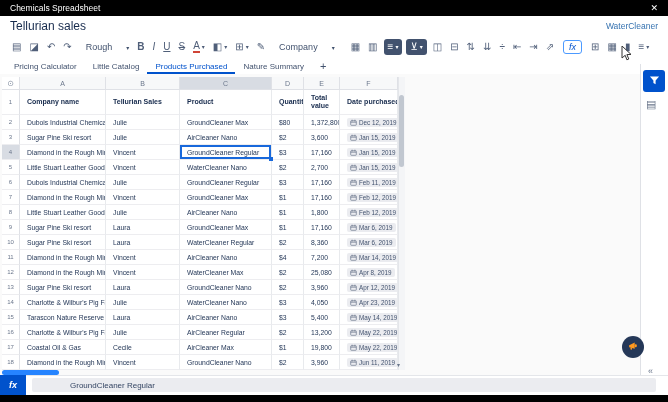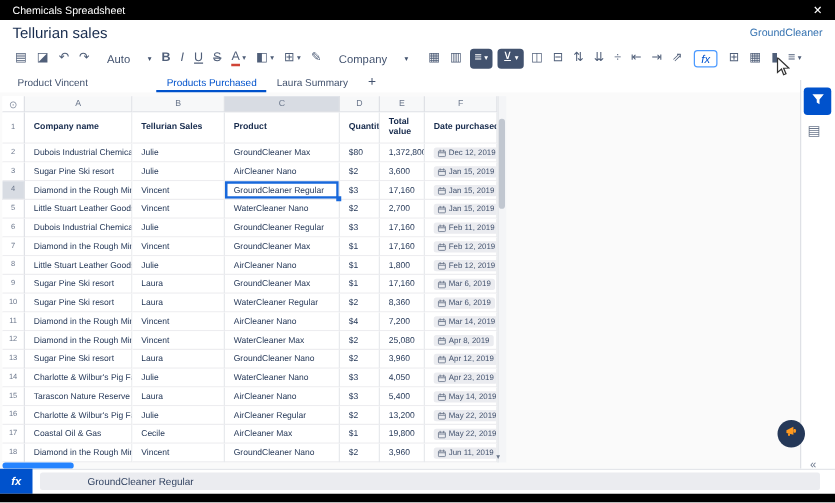--- a/index.html
+++ b/index.html
@@ -31,21 +31,21 @@
   .tb-item.dark .tb-glyph{color:#fff;}
   .caret{font-size:6px;margin-left:2px;color:inherit;}
   .tb-select{display:flex;align-items:center;font-size:9px;color:#42526e;margin:0 4px;}
   .tb-select .caret{margin-left:14px;}
   .tb-fx{border:1px solid #4c9aff;border-radius:3px;color:#0052cc;font-style:italic;
          font-size:9px;padding:1px 5px;margin:0 5px;}
   
   .tabbar{left:0;top:58px;width:640px;height:16px;display:flex;align-items:flex-end;
           padding:0 6px;box-sizing:border-box;background:#fff;}
   .tab{font-size:8px;color:#42526e;padding:2px 8px 3px 8px;white-space:nowrap;}
-  .tab.active{color:#0052cc;border-bottom:2px solid #0052cc;padding-bottom:1px;margin-left:47px;}
+  .tab.active{color:#0052cc;border-bottom:2px solid #0052cc;padding-bottom:1px;}
   .add-tab{font-size:11px;color:#42526e;padding:0 8px 2px 8px;}
   
   .canvas{left:0;top:74px;width:640px;height:301px;background:#fafafa;}
   .grid{left:2px;top:77px;background:#fff;}
   .grow{display:flex;}
   .cell{box-sizing:border-box;border-right:1px solid #e8eaed;border-bottom:1px solid #ededf0;
         font-size:6.8px;color:#253858;white-space:nowrap;overflow:hidden;
         padding-left:7px;display:flex;align-items:center;background:#fff;position:relative;}
   .letter{background:#f7f8f9;border-right:1px solid #dfe1e6;border-bottom:1px solid #dfe1e6;
           color:#6b778c;font-size:7px;justify-content:center;padding:0;}
@@ -87,38 +87,38 @@
 </head>
 <body>
 
 <div class="abs topbar">
   <span class="apptitle">Chemicals Spreadsheet</span>
   <span class="x">✕</span>
 </div>
 
 <div class="abs titlebar">
   <span class="doc-title">Tellurian sales</span>
-  <span class="doc-link">GroundCleaner</span>
+  <span class="doc-link">WaterCleaner</span>
 </div>
 
 <div class="abs toolbar">
     <div class="tb-item">
       <div class="tb-glyph" style="display: inline;">▤</div>
     </div>
     <div class="tb-item">
       <div class="tb-glyph" style="display: inline;">◪</div>
     </div>
     <div class="tb-item">
       <div class="tb-glyph" style="display: inline;">↶</div>
     </div>
     <div class="tb-item">
       <div class="tb-glyph" style="display: inline;">↷</div>
     </div>
     <div class="tb-select gap">
-      <div style="display: inline;">Auto</div>
+      <div style="display: inline;">Rough</div>
       <div class="caret" style="display: inline;">▾</div>
     </div>
     <div class="tb-item bold">
       <div class="tb-glyph" style="display: inline;">B</div>
     </div>
     <div class="tb-item italic">
       <div class="tb-glyph" style="display: inline;">I</div>
     </div>
     <div class="tb-item underline">
       <div class="tb-glyph" style="display: inline;">U</div>
@@ -193,23 +193,24 @@
     <div class="tb-item">
       <div class="tb-glyph" style="display: inline;">▮</div>
     </div>
     <div class="tb-item">
       <div class="tb-glyph" style="display: inline;">≡</div>
       <div class="caret" style="display: inline;">▾</div>
     </div>
   </div>
 
 <div class="abs tabbar">
-    <div class="tab">Product Vincent</div>
+    <div class="tab">Pricing Calculator</div>
+    <div class="tab">Little Catalog</div>
     <div class="tab active">Products Purchased</div>
-    <div class="tab">Laura Summary</div>
+    <div class="tab">Nature Summary</div>
     <div class="add-tab">+</div>
   </div>
 
 <div class="abs canvas"></div>
 <div class="abs grid">
     <div class="grow">
       <div class="cell corner" style="width: 18px; height: 13px;">⊙</div>
       <div class="cell letter" style="width: 86px; height: 13px;">A</div>
       <div class="cell letter" style="width: 74px; height: 13px;">B</div>
       <div class="cell letter selcol" style="width: 92px; height: 13px;">C</div>

